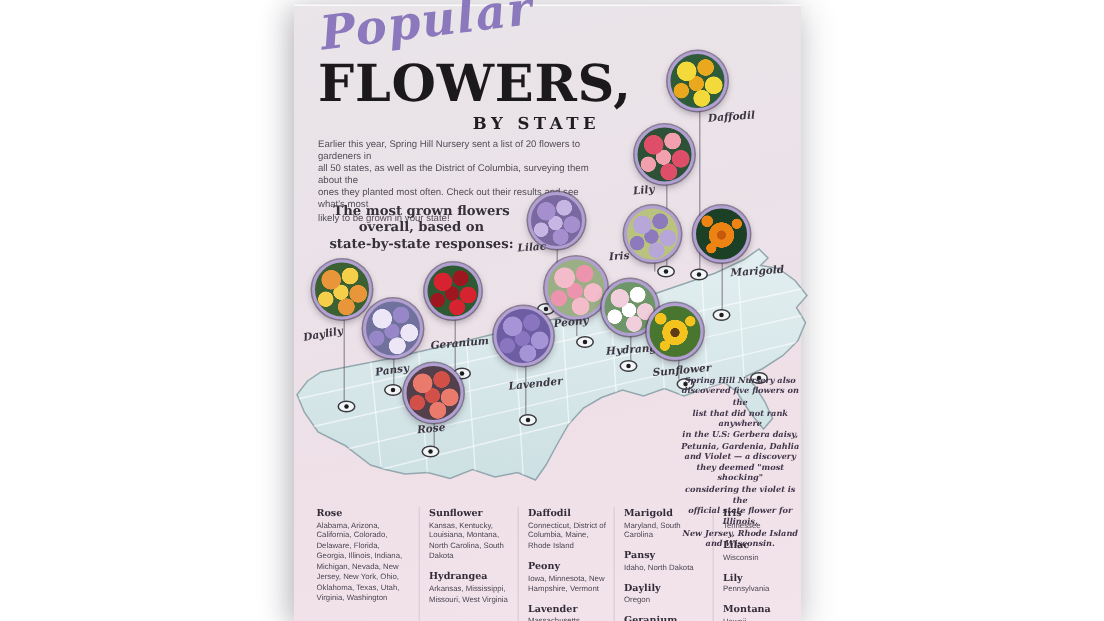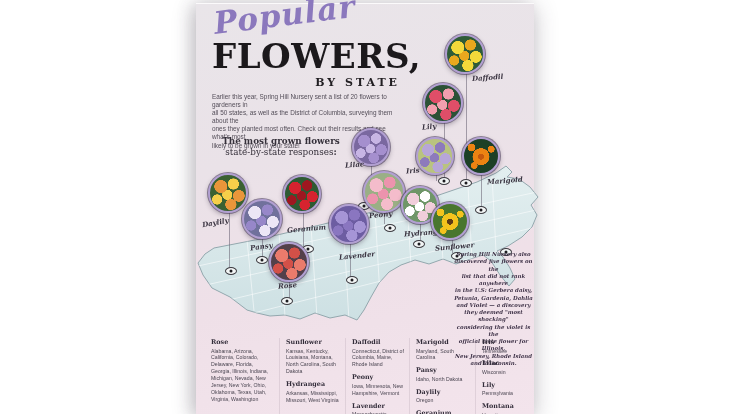--- a/index.html
+++ b/index.html
@@ -18,21 +18,21 @@
   
   .title-script{left:216px;top:5px;font:italic 700 31px "DejaVu Serif",serif;color:#8b78bd;
     transform:rotate(-7deg);transform-origin:left bottom;letter-spacing:1px;}
   .title-main{left:212px;top:36px;font:700 34px "DejaVu Serif",serif;color:#1c191c;letter-spacing:0.5px;}
   .title-sub{left:212px;top:76px;width:188px;text-align:right;font:600 11px "DejaVu Serif",serif;
     color:#211e22;letter-spacing:3px;}
   .intro{left:212px;top:93px;width:192px;font:400 6.4px/8.1px "Liberation Sans",sans-serif;
     color:#544e59;white-space:pre-line;}
   .overall{left:217px;top:136px;width:128px;text-align:center;
     font:600 8.8px/10.8px "DejaVu Serif",serif;color:#35303a;}
-  .overall b{font-weight:400;text-align:center;}
+  .overall b{font-weight:700;text-align:center;}
   
   .map-svg{position:absolute;left:0;top:0;width:736px;height:414px;}
   
   .connector{position:absolute;width:1px;background:rgba(100,95,112,.55);}
   .marker{position:absolute;width:12px;height:8px;border:1px solid #3a393f;border-radius:50%;
     background:#f3f6f6;transform:translate(-50%,-50%);box-sizing:border-box;}
   .marker::after{content:"";position:absolute;left:50%;top:50%;width:3px;height:3px;border-radius:50%;
     background:#1c1c20;transform:translate(-50%,-50%);}
   
   .flower{position:absolute;border-radius:50%;border:2px solid #b2a0d2;box-sizing:border-box;
@@ -88,20 +88,21 @@
   <div class="abs title-script">Popular</div>
   <div class="abs title-sub">BY STATE</div>
   <div class="abs title-main">FLOWERS,</div>
   <div class="abs intro">Earlier this year, Spring Hill Nursery sent a list of 20 flowers to gardeners in
 all 50 states, as well as the District of Columbia, surveying them about the
 ones they planted most often. Check out their results and see what's most
 likely to be grown in your state!</div>
 
   <div class="abs overall">
     <div>The most grown flowers</div>
+    <div>overall, based on</div>
     <div><b>state-by-state responses</b><span>:</span></div>
   </div>
 
   <div id="overlay">
       <div class="connector" style="left: 466px; top: 74px; height: 106px;"></div>
       <div class="connector" style="left: 444px; top: 123px; height: 54px;"></div>
       <div class="connector" style="left: 371px; top: 166px; height: 37px;"></div>
       <div class="connector" style="left: 436px; top: 175px; height: 6px;"></div>
       <div class="connector" style="left: 481px; top: 175px; height: 33px;"></div>
       <div class="connector" style="left: 384px; top: 213px; height: 11px;"></div>

